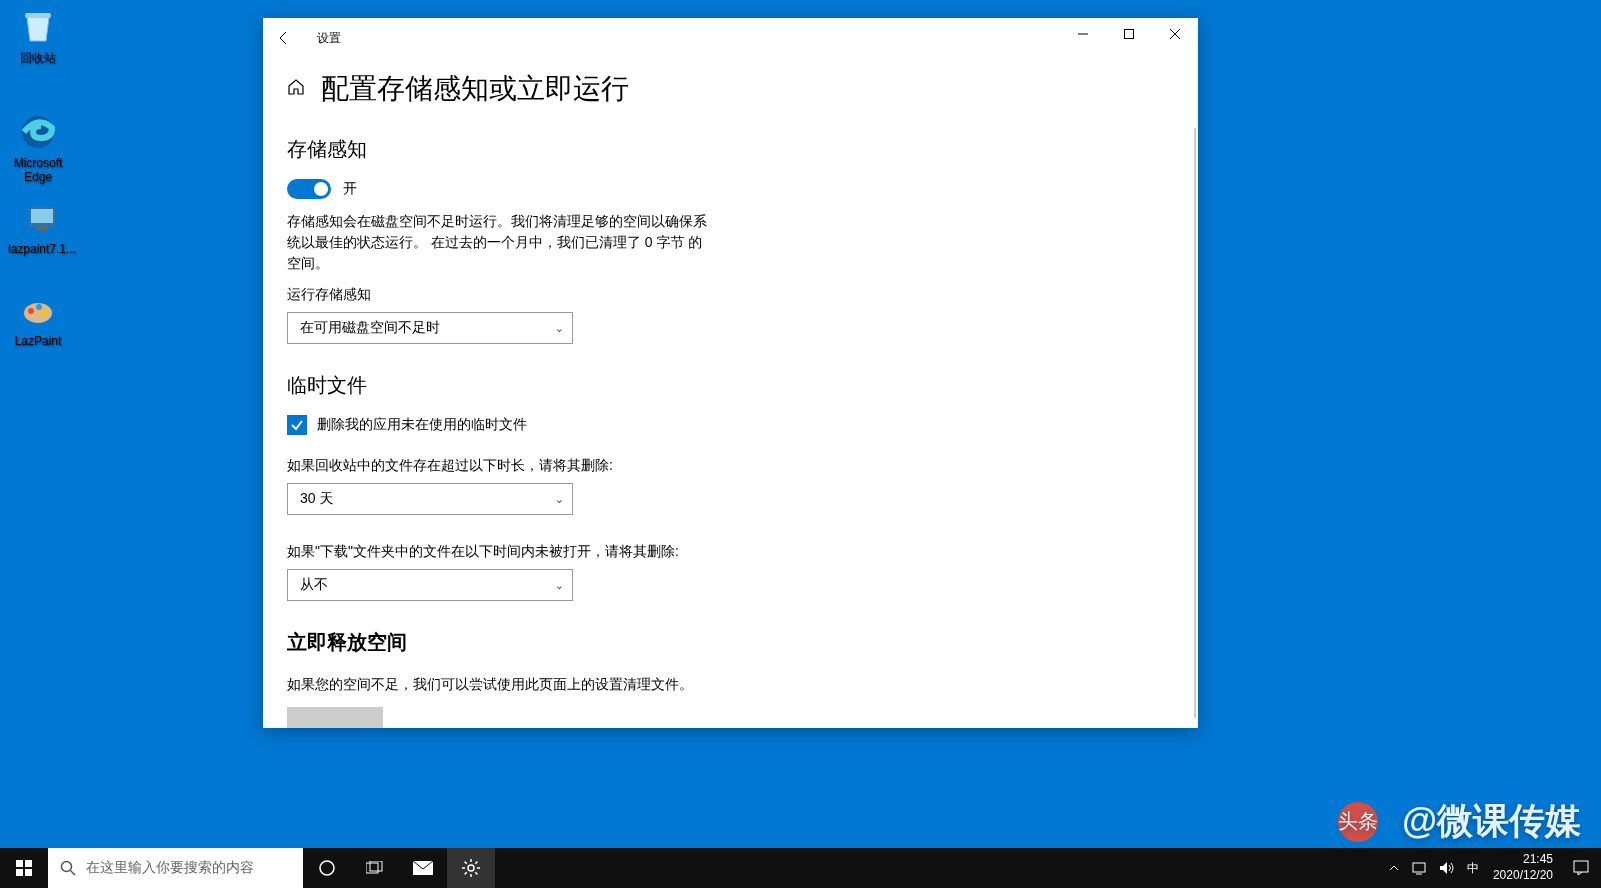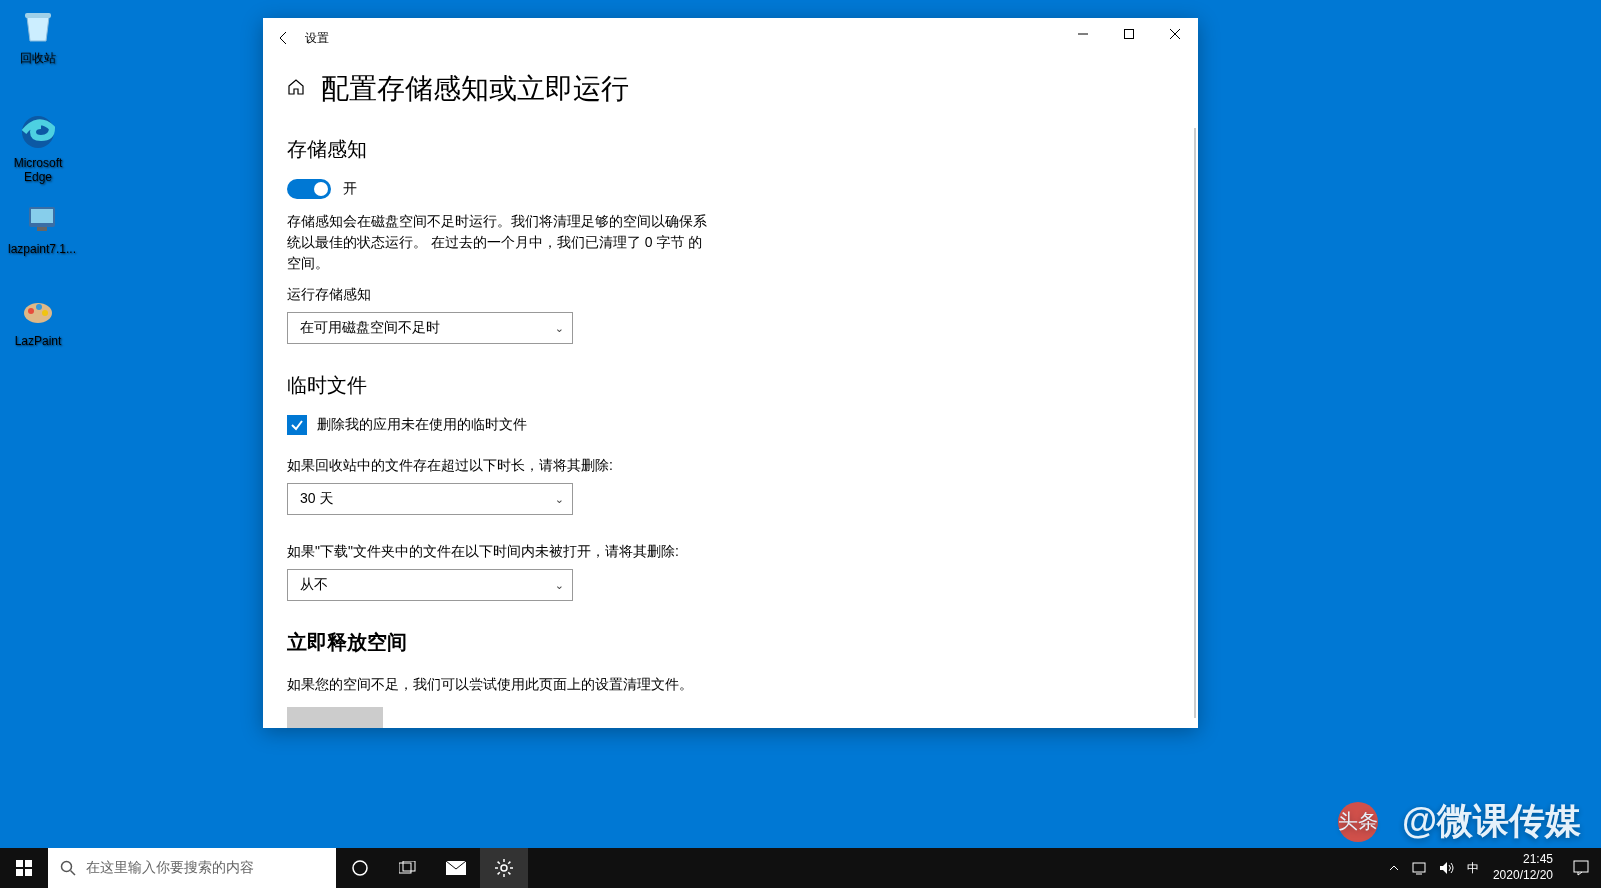--- a/index.html
+++ b/index.html
@@ -7,21 +7,21 @@
 
 
 .desktop-icon { position: absolute; width: 76px; display: flex; flex-direction: column; align-items: center; cursor: pointer; }
 .desktop-icon .icon-img { width: 40px; height: 40px; display: flex; align-items: center; justify-content: center; }
 .desktop-icon .label { color: #000000; font-size: 12px; text-align: center; margin-top: 4px; text-shadow: 1px 1px 2px rgba(0,0,0,0.6); }
 
 
 .settings-window { position: absolute; left: 263px; top: 18px; width: 935px; height: 710px; background: #fff; box-shadow: 0 4px 20px rgba(0,0,0,0.3); display: flex; flex-direction: column; }
 .titlebar { height: 40px; display: flex; align-items: center; position: relative; }
 .tb-back { width: 42px; height: 40px; display: flex; align-items: center; justify-content: center; cursor: pointer; }
-.tb-title { font-size: 12px; color: #000; margin-left: 0px; }
+.tb-title { font-size: 12px; color: #000; margin-left: 12px; }
 .tb-controls { position: absolute; right: 0; top: 0; display: flex; }
 .tb-btn { width: 46px; height: 32px; display: flex; align-items: center; justify-content: center; cursor: pointer; }
 
 .content { padding: 12px 24px 24px 24px; overflow-y: auto; flex: 1; position: relative; }
 .page-header { display: flex; align-items: center; margin-bottom: 28px; }
 .home-icon { margin-right: 16px; }
 .page-title { font-size: 28px; font-weight: 400; }
 
 .section-title { font-size: 20px; font-weight: 400; margin-bottom: 16px; }
 .toggle-row { display: flex; align-items: center; margin-bottom: 12px; }
@@ -40,21 +40,21 @@
 
 .action-btn { padding: 25px 20px; background: #ccc; border: none; font-size: 14px; cursor: pointer; }
 .section3-title { font-size: 20px; margin-bottom: 18px; }
 
 
 .vscroll { position: absolute; right: 2px; top: 110px; width: 2px; height: 590px; background: #ccc; }
 
 
 .taskbar { position: absolute; left: 0; bottom: 0; width: 100%; height: 40px; background: #101010; display: flex; align-items: center; color: #fff; }
 .start-btn { width: 48px; height: 40px; display: flex; align-items: center; justify-content: center; cursor: pointer; }
-.search-box { width: 288px; height: 40px; background: #fff; display: flex; align-items: center; padding: 0 12px; }
+.search-box { width: 255px; height: 40px; background: #fff; display: flex; align-items: center; padding: 0 12px; }
 .search-box svg { margin-right: 10px; }
 .search-box .sb-text { color: #666; font-size: 14px; }
 .task-icon { width: 48px; height: 40px; display: flex; align-items: center; justify-content: center; cursor: pointer; }
 .task-icon.active { background: #333; }
 .tray { margin-left: auto; display: flex; align-items: center; height: 40px; }
 .tray-item { padding: 0 6px; height: 40px; display: flex; align-items: center; justify-content: center; font-size: 12px; cursor: pointer; }
 .clock { display: flex; flex-direction: column; align-items: flex-end; padding: 0 8px; font-size: 12px; line-height: 1.3; cursor: pointer; }
 .notif { width: 40px; height: 40px; display: flex; align-items: center; justify-content: center; cursor: pointer; }
 
 

